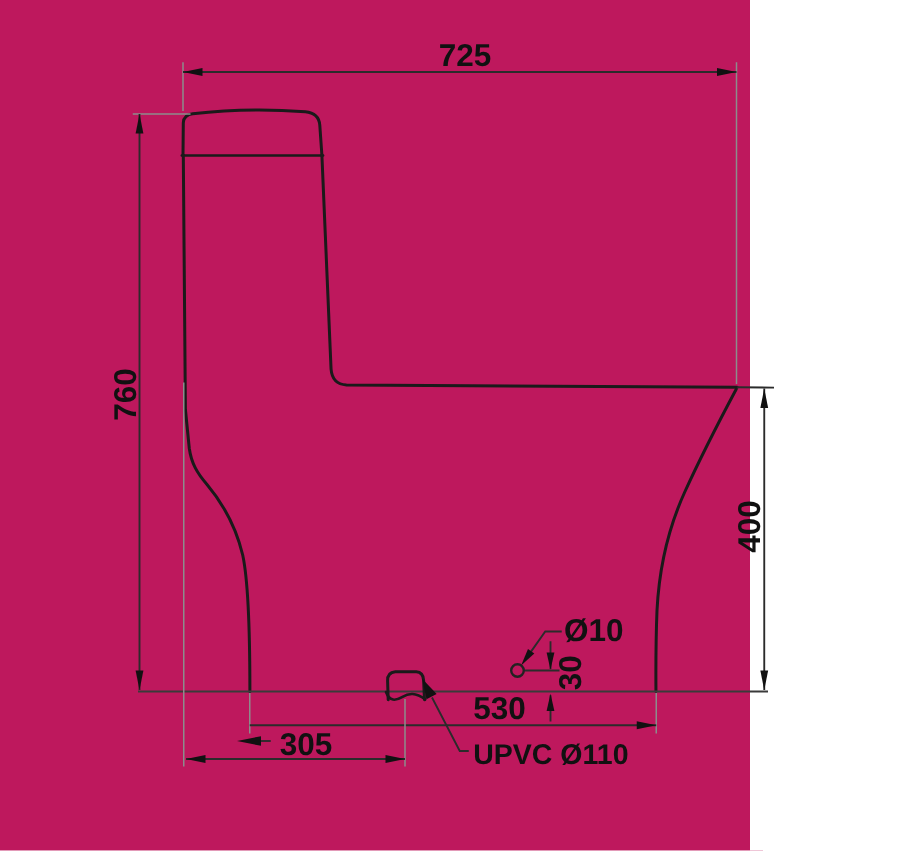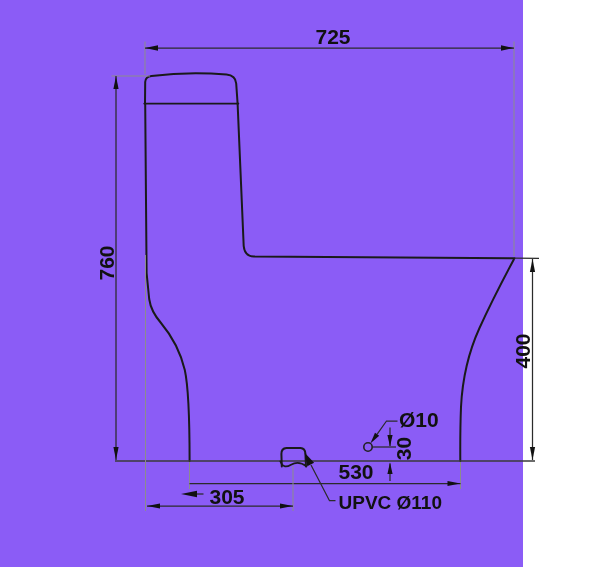--- a/index.html
+++ b/index.html
@@ -7,22 +7,21 @@
     padding: 0;
     background: #ffffff;
     width: 600px;
     height: 567px;
     overflow: hidden;
   }
   .stage {
     position: relative;
     width: 500px;
     height: 567px;
-    background: #8b5cf6;
-    padding-left: 23px;
+    background: #be185d;
   }
   svg { display: block; }
 
   
   .obj {
     fill: none;
     stroke: #1a1a1a;
     stroke-width: 2;
     stroke-linecap: round;
     stroke-linejoin: round;

